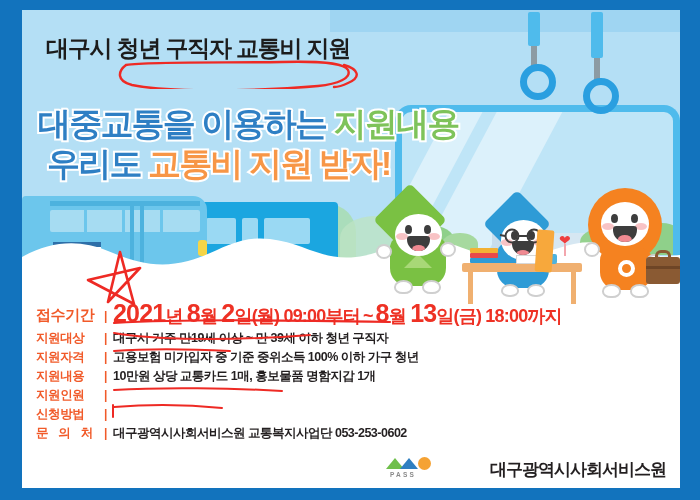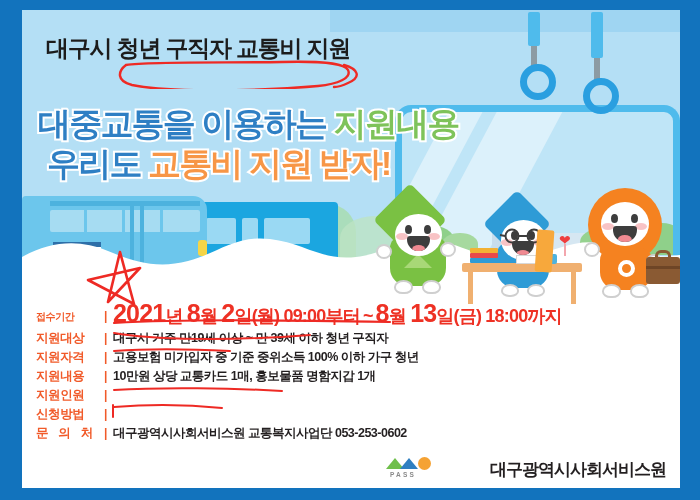--- a/index.html
+++ b/index.html
@@ -443,21 +443,21 @@
     font-weight: bold;
   }
   .row .val {
     flex: 1 1 auto;
     font-size: 12.5px;
     font-weight: bold;
     color: #231f20;
     letter-spacing: -0.5px;
   }
   .row.period { margin-bottom: 4px; align-items: baseline; }
-  .row.period .lbl { font-size: 10px; }
+  .row.period .lbl { font-size: 15px; }
   .period-val {
     font-size: 18px;
     font-weight: bold;
     color: #ee3124;
     letter-spacing: -0.8px;
     position: relative;
     top: 2px;
   }
   .period-val .num { font-size: 25px; }
   .period-val .tilde { font-weight: bold; padding: 0 3px; }

